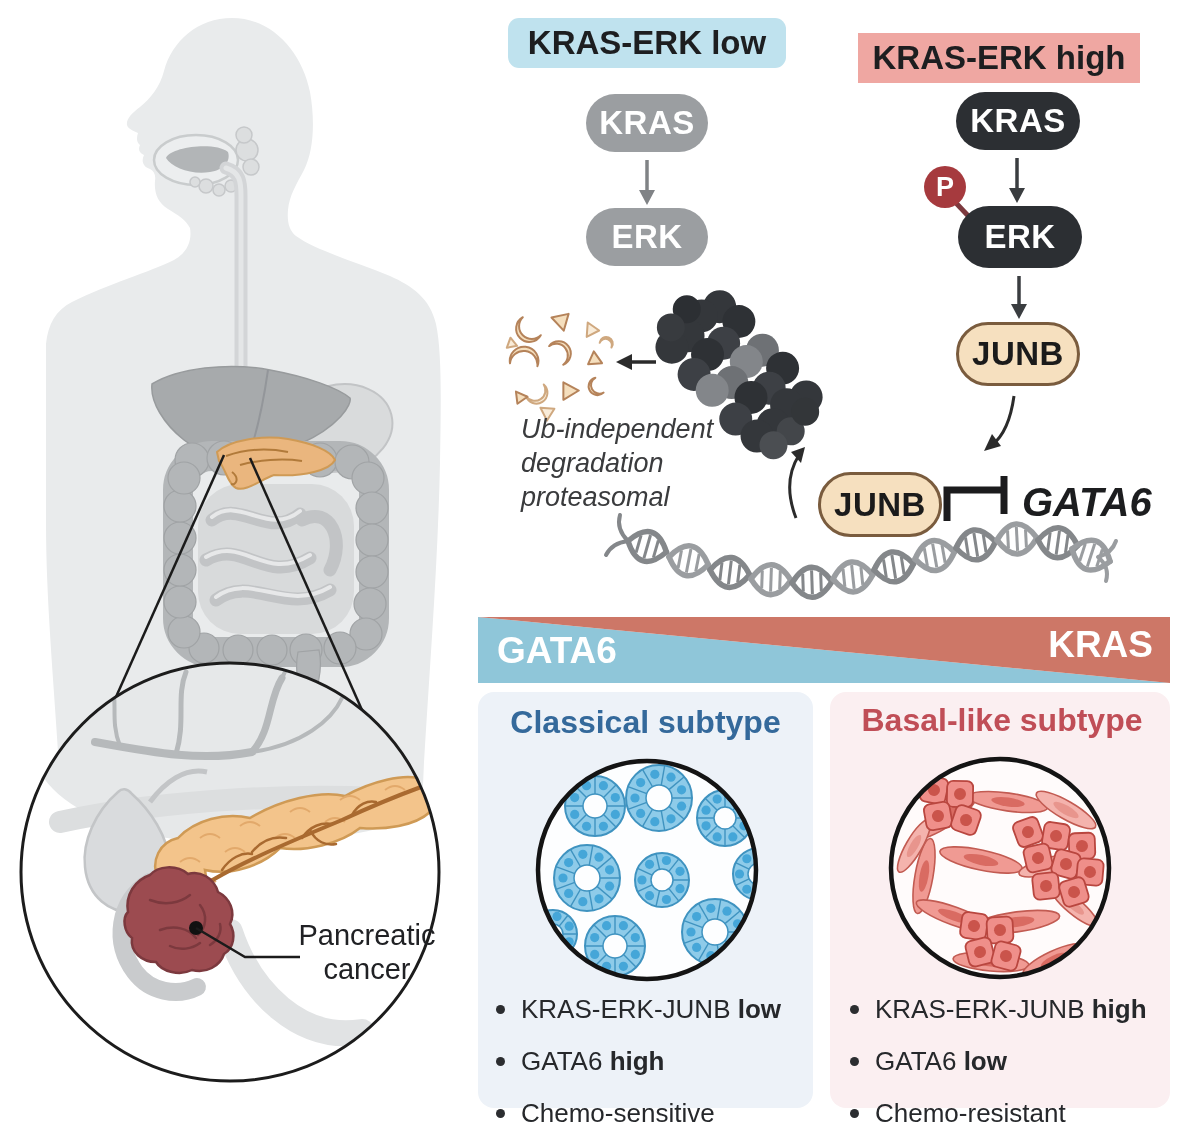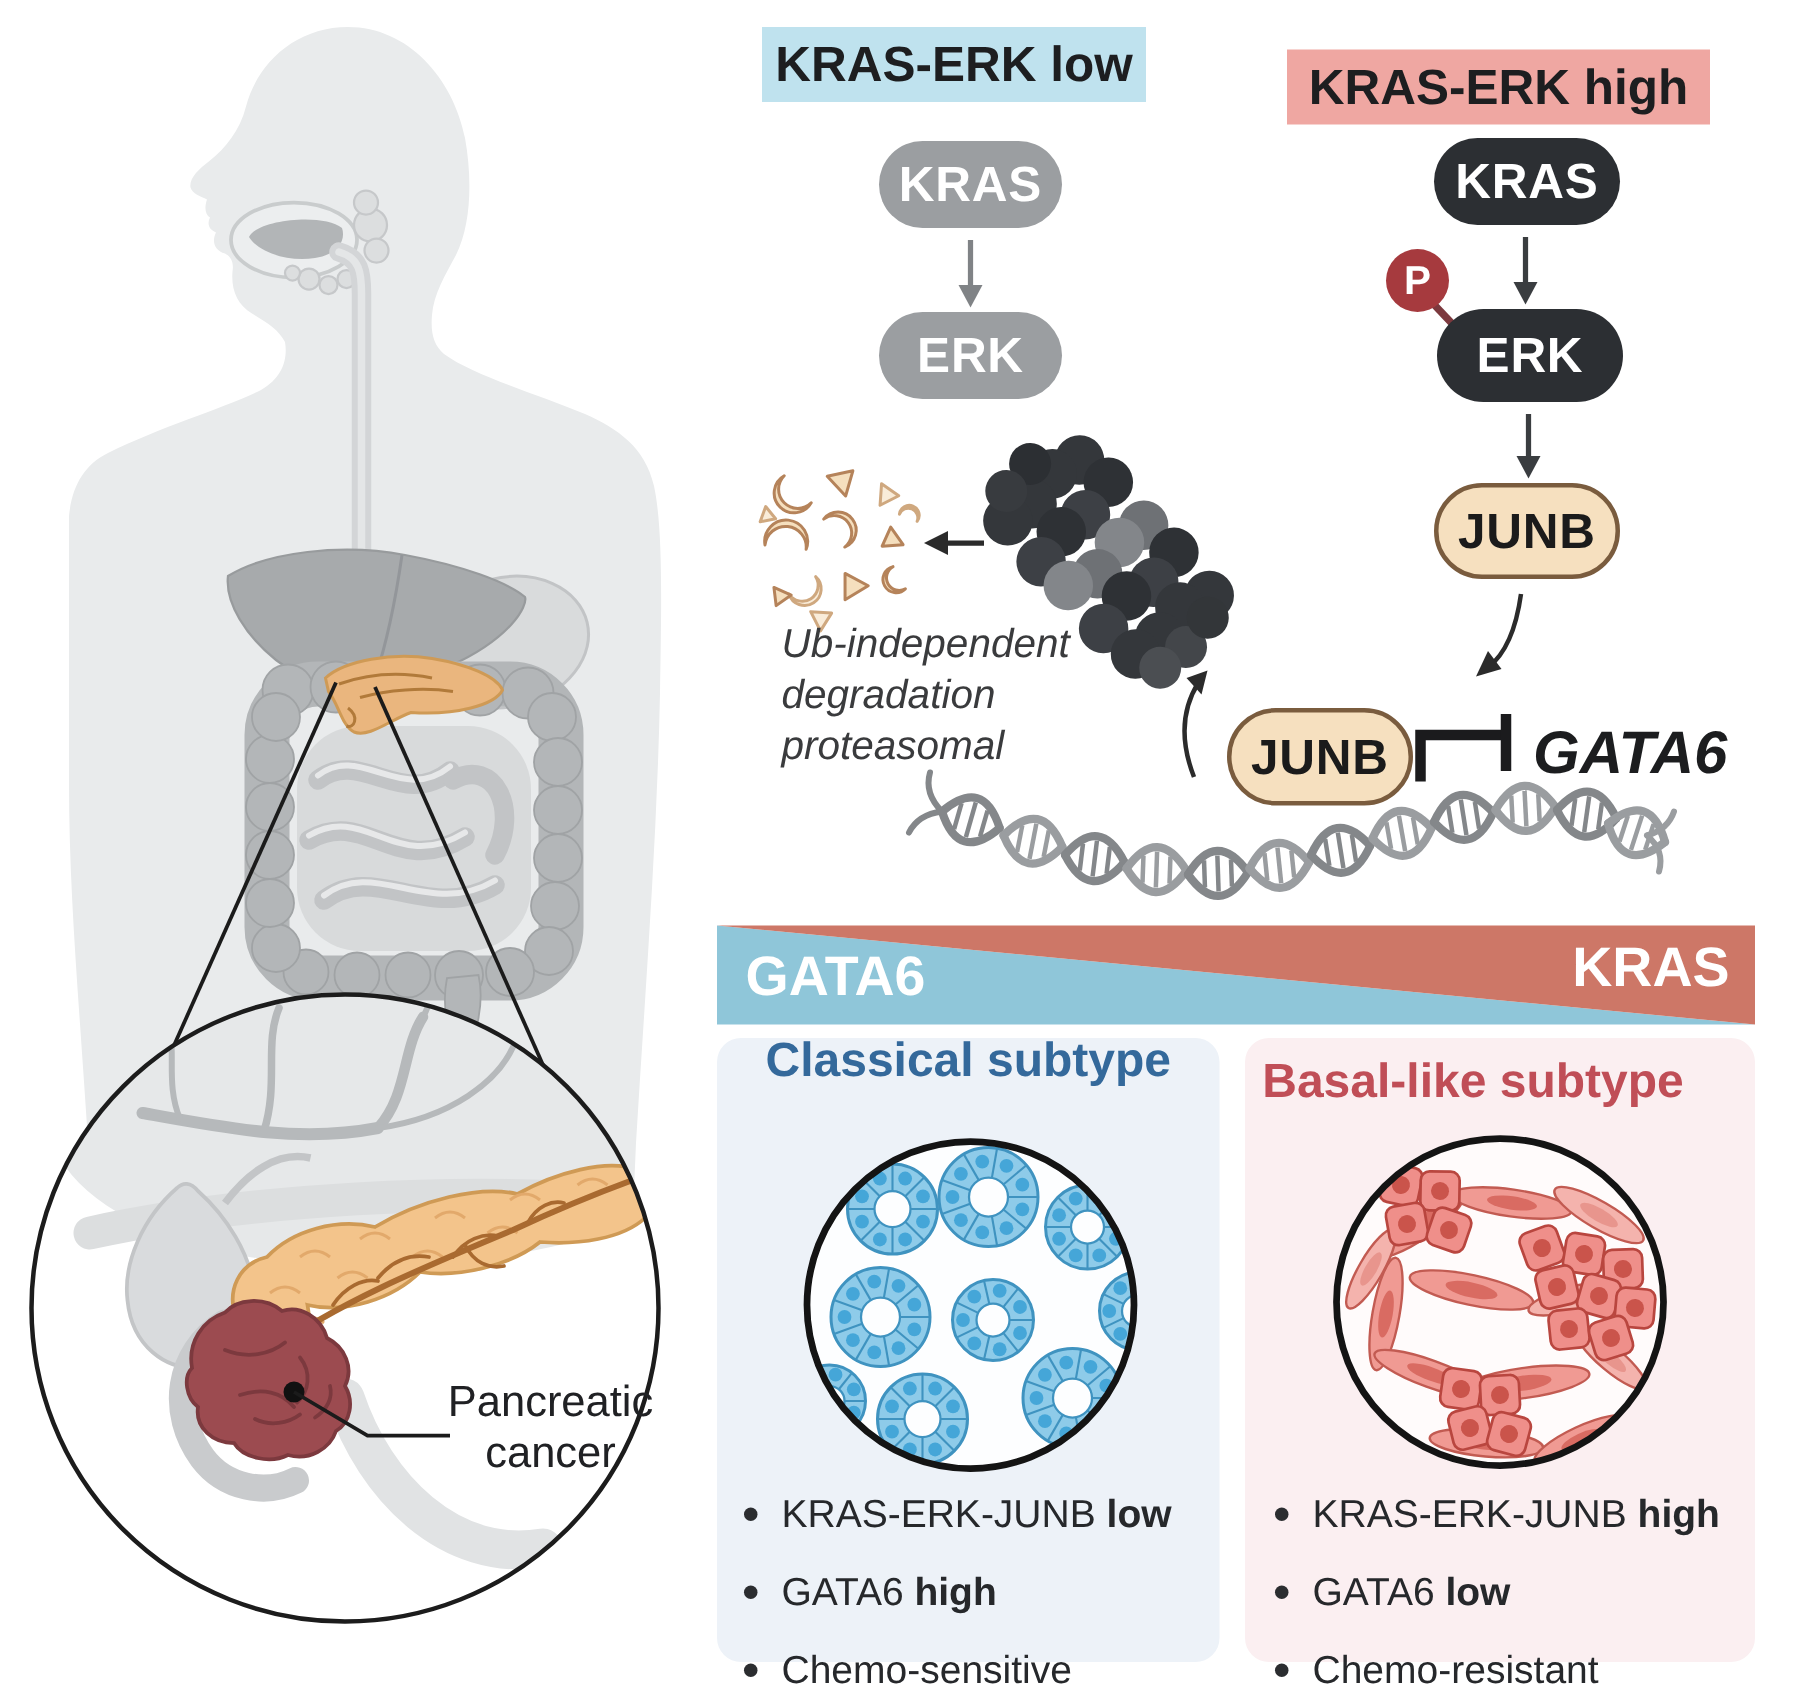--- a/index.html
+++ b/index.html
@@ -378,21 +378,21 @@
         <path d="M-6,-9 A11,11 0 1 0 9,6 A8,8 0 0 1 -6,-9 Z" transform="translate(606,344) scale(0.6) rotate(157)" fill="#f9ecd9" stroke="#cfa87f" stroke-width="3.3333333333333335" stroke-linejoin="round"></path>
         <path d="M0,-9 L9,6 L-9,6 Z" transform="translate(520,398) scale(0.7) rotate(204)" fill="#f5dfbe" stroke="#b5835a" stroke-width="2.857142857142857" stroke-linejoin="round"></path>
       </g>
 
     <g>
       <polygon points="478,617 1170,683 478,683" fill="#8fc6d9"></polygon>
       <polygon points="478,617 1170,617 1170,683" fill="#cd7767"></polygon>
     </g>
   </svg>
 
-  <div class="abs hdr hdr-low" style="left:508px;top:18px;width:256px;">KRAS-ERK low</div>
+  <div class="abs hdr hdr-low" style="left:508px;top:18px;width:278px;border-radius:11px;">KRAS-ERK low</div>
   <div class="abs hdr hdr-high" style="left:858px;top:16px;width:282px;margin-top:17px;">KRAS-ERK high</div>
 
   <div class="abs pill pill-gray" style="left:586px;top:94px;width:122px;height:58px;">KRAS</div>
   <div class="abs pill pill-gray" style="left:586px;top:208px;width:122px;height:58px;">ERK</div>
 
   <div class="abs pill pill-dark" style="left:956px;top:92px;width:124px;height:58px;">KRAS</div>
   <div class="abs pill pill-dark" style="left:958px;top:206px;width:124px;height:62px;">ERK</div>
   <div class="abs phospho" style="left:924px;top:166px;">P</div>
   <div class="abs pill pill-junb" style="left:956px;top:322px;width:118px;height:58px;">JUNB</div>
 
@@ -404,22 +404,22 @@
     <div>degradation</div>
     <div>proteasomal</div>
   </div>
 
   <div class="abs bar-label" style="left:497px;top:630px;">GATA6</div>
   <div class="abs bar-label" style="left:1040px;top:624px;width:113px;text-align:right;">KRAS</div>
 
   <div class="abs panel panel-classical" style="left:478px;top:692px;width:335px;height:416px;"></div>
   <div class="abs panel panel-basal" style="left:830px;top:692px;width:340px;height:416px;"></div>
 
-  <div class="abs panel-title t-classical" style="left:478px;top:688px;width:335px;">Classical subtype</div>
-  <div class="abs panel-title t-basal" style="left:830px;top:702px;width:304px;">Basal-like subtype</div>
+  <div class="abs panel-title t-classical" style="left:478px;top:704px;width:335px;">Classical subtype</div>
+  <div class="abs panel-title t-basal" style="left:830px;top:702px;width:304px;padding-left:20px;">Basal-like subtype</div>
 
   <svg id="classical-cells" class="abs" style="left:533px;top:756px;" width="228" height="228" viewBox="0 0 228 228">
     <defs>
         <clipPath id="cc">
           <circle cx="114" cy="114" r="109"></circle>
         </clipPath>
       </defs>
     <circle cx="114" cy="114" r="109" fill="#fdfeff"></circle>
     <g id="classical-g" clip-path="url(#cc)">
         <circle cx="62" cy="50" r="30" fill="#8ecbe9" stroke="#3f93c0" stroke-width="2"></circle>

